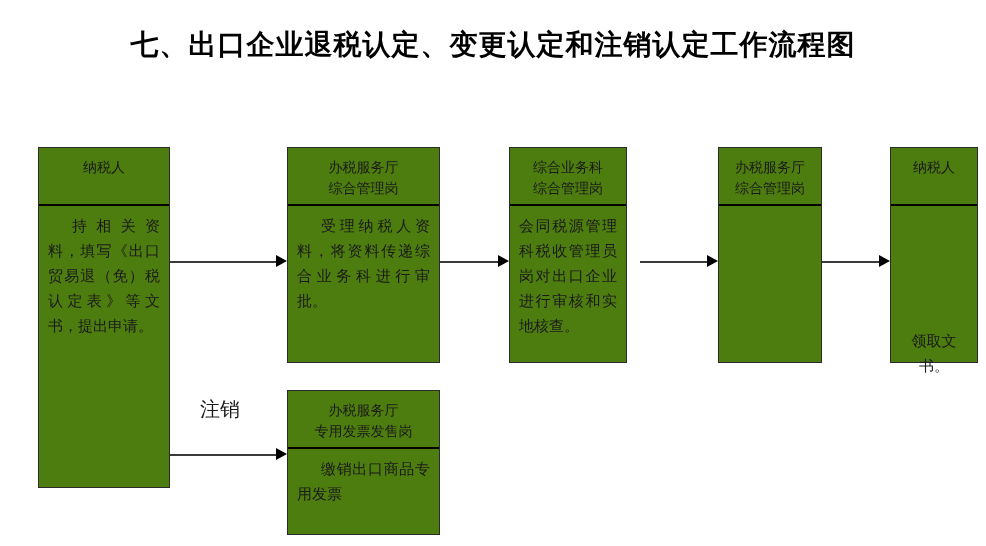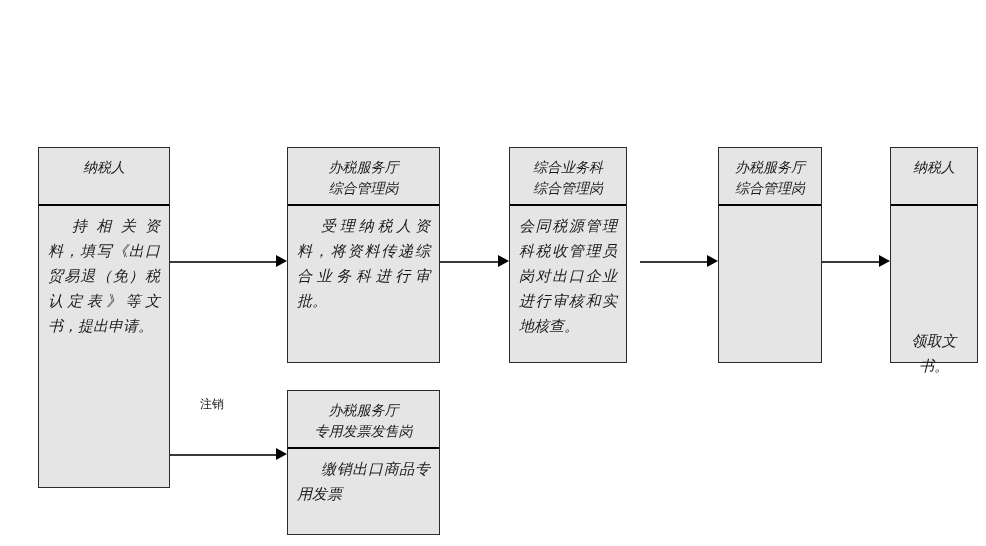--- a/index.html
+++ b/index.html
@@ -34,22 +34,21 @@
     letter-spacing: 1px;
     font-family: "DejaVu Serif", "Liberation Serif", serif;
     white-space: nowrap;
   }
 
   
   .node {
     position: absolute;
     box-sizing: border-box;
     border: 1.5px solid #2b2b2b;
-    background: #e5e5e5;
-    font-style: italic;
+    background: #4d7c0f;
   }
   .node-head {
     box-sizing: border-box;
     border-bottom: 2.5px solid #000000;
     text-align: center;
     font-size: 14px;
     line-height: 21px;
     padding-top: 9px;
     white-space: pre-line;
     color: #1a1a1a;
@@ -86,30 +85,31 @@
   .conn.h { height: 2px; }
   .arrowhead {
     position: absolute;
     width: 0; height: 0;
     border-top: 6px solid transparent;
     border-bottom: 6px solid transparent;
     border-left: 11px solid #000000;
   }
   .edge-label {
     position: absolute;
-    font-size: 12px;
+    font-size: 20px;
     color: #1a1a1a;
     white-space: nowrap;
   }
 </style>
 </head>
 <body>
 
 <div id="canvas">
 
+  <div class="title">七、出口企业退税认定、变更认定和注销认定工作流程图</div>
 
   <div class="node" style="left:38px; top:147px; width:132px; height:341px;">
     <div class="node-head" style="height:58px;">纳税人</div>
     <div class="node-body indent justify" style="height:280px;">持相关资料，填写《出口贸易退（免）税认定表》等文书，提出申请。</div>
   </div>
 
   <div class="node" style="left:287px; top:147px; width:153px; height:216px;">
     <div class="node-head" style="height:58px;">办税服务厅
 综合管理岗</div>
     <div class="node-body indent justify" style="height:155px;">受理纳税人资料，将资料传递综合业务科进行审批。</div>

